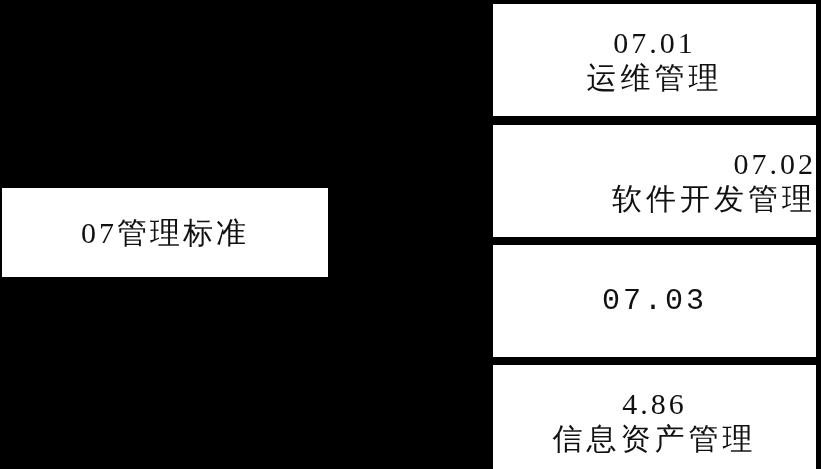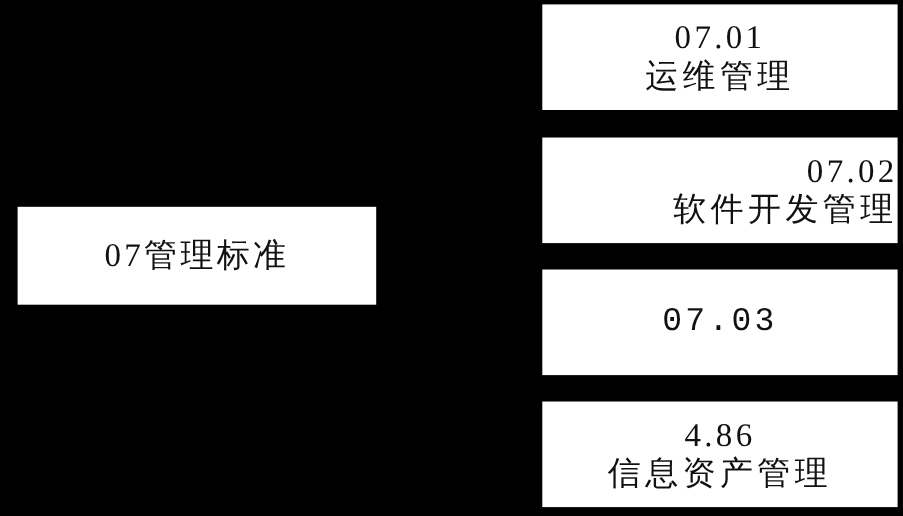--- a/index.html
+++ b/index.html
@@ -18,35 +18,35 @@
     position: absolute;
     background: #ffffff;
     color: #111111;
     display: flex;
     flex-direction: column;
     align-items: center;
     justify-content: center;
     text-align: center;
   }
   .root-node {
-    left: 16px;
+    left: 2px;
     top: 188px;
     width: 326px;
     height: 89px;
     text-align: center;
   }
   .root-node .node-label {
     font-size: 30px;
     letter-spacing: 3px;
     line-height: 34px;
   }
   .child-node {
     left: 493px;
     width: 323px;
-    height: 96px;
+    height: 112px;
   }
   .child-node.pos-0 { top: 4px; }
   .child-node.pos-1 { top: 125px; align-items: flex-end; }
   .child-node.pos-2 { top: 245px; font-family: Liberation Mono, monospace; }
   .child-node.pos-3 { top: 365px; }
   .node-code {
     font-size: 30px;
     line-height: 35px;
     letter-spacing: 3px;
     white-space: pre;

